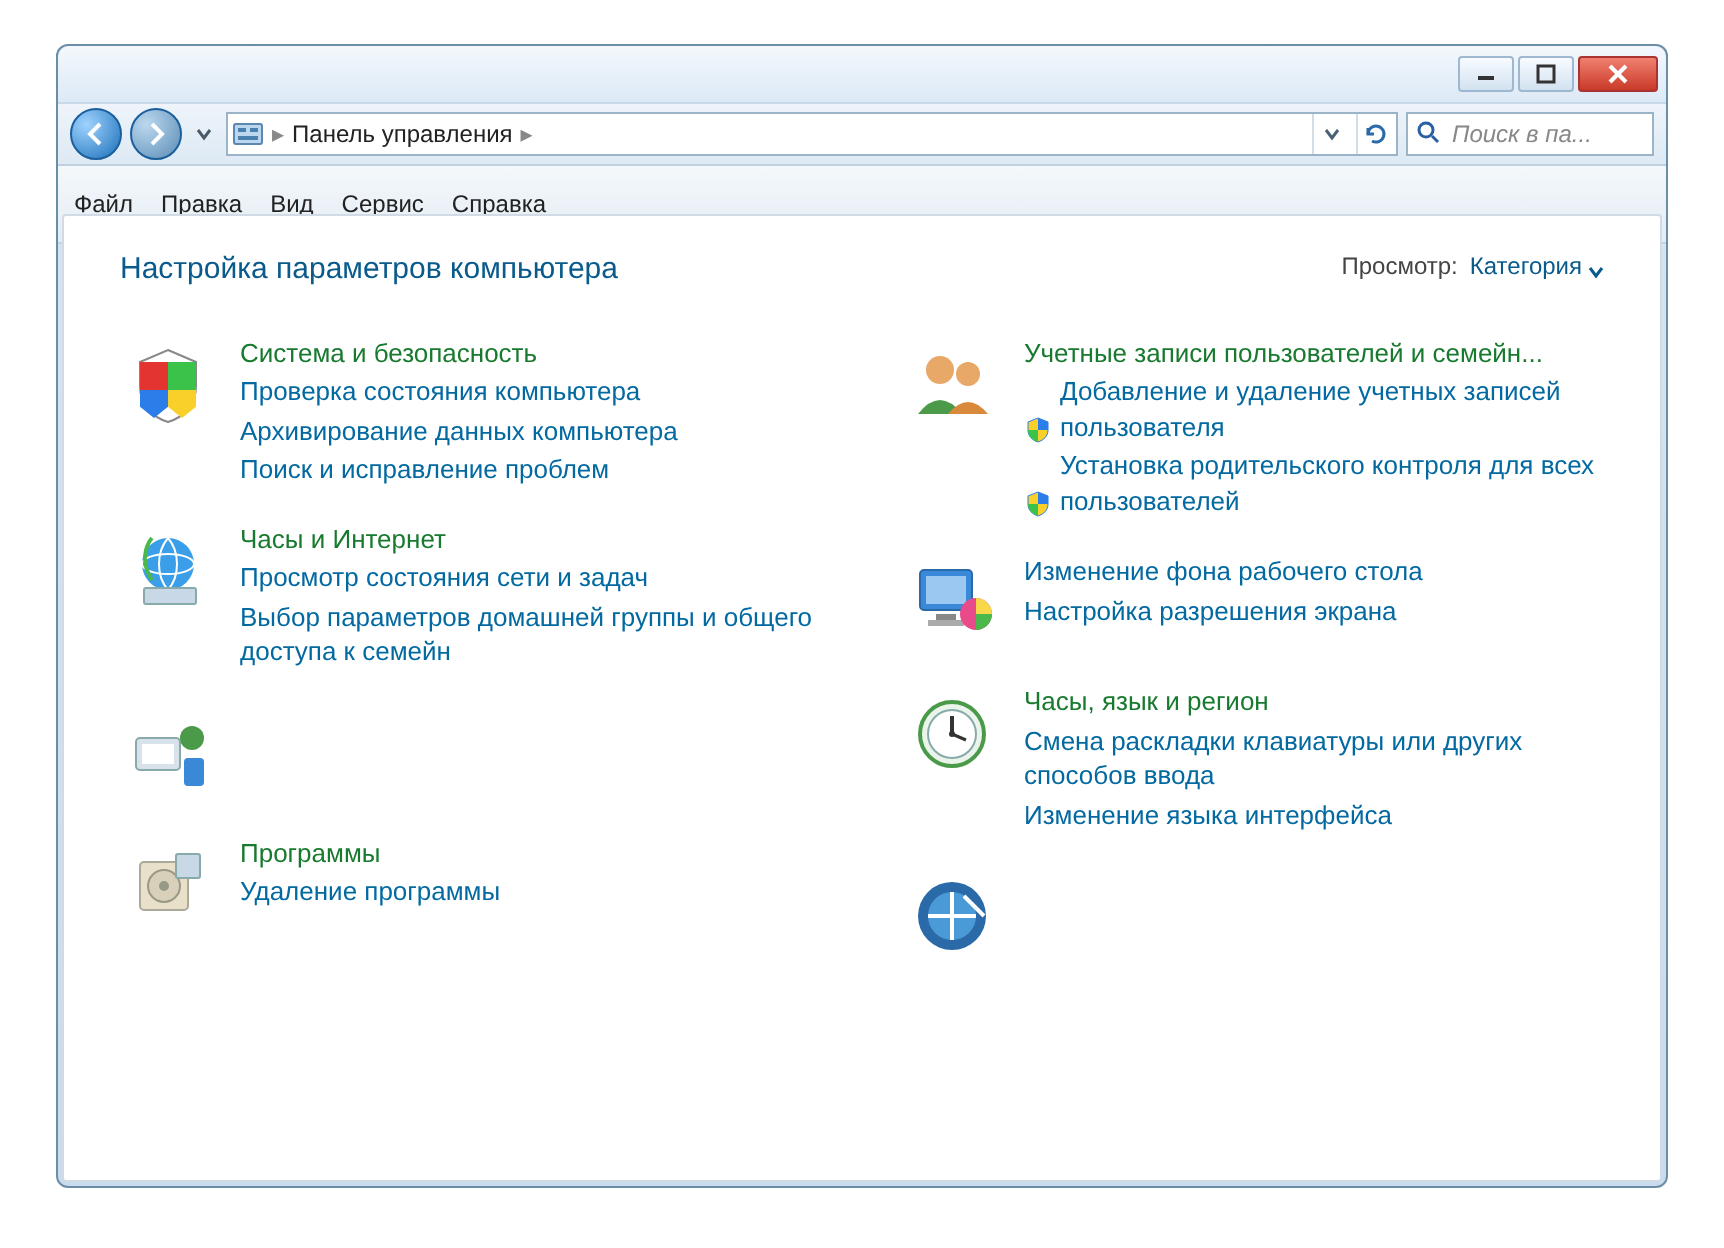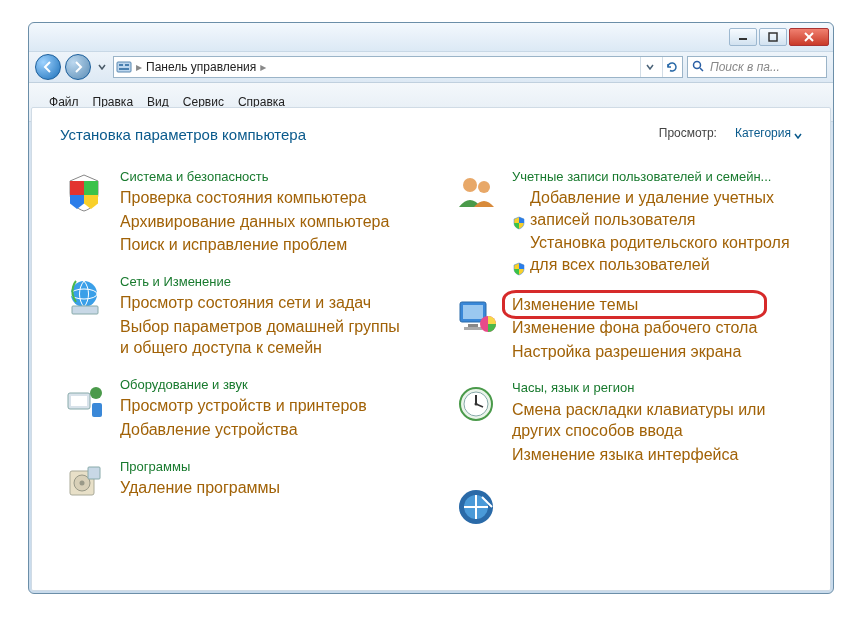--- a/index.html
+++ b/index.html
@@ -12,36 +12,36 @@
   .winbtn.close svg { stroke:#fff; }
   .navbar { height: 32px; background: linear-gradient(#eef4fa,#dde9f4); display: flex; align-items: center; padding: 0 6px; gap: 4px; border-top: 1px solid #c8d8e6; border-bottom: 1px solid #c0d0de; }
   .navbtn { width: 26px; height: 26px; border-radius: 50%; background: radial-gradient(circle at 30% 30%, #9fd3ff, #1b6fb8); border: 1px solid #1b5f9c; display: flex; align-items: center; justify-content: center; color: #fff; }
   .navbtn.fwd { background: radial-gradient(circle at 30% 30%, #bcd8ef, #5a8cb5); }
   .navdrop { width: 14px; height: 26px; display: flex; align-items: center; justify-content: center; color: #4a5a68; }
   .addressbar { flex: 1; height: 22px; background: #fff; border: 1px solid #9bb4c8; display: flex; align-items: center; padding: 0 2px; gap: 4px; }
   .addr-icon { width: 16px; height: 16px; display: flex; align-items: center; justify-content: center; }
   .addr-text { flex: 1; font-size: 12px; color: #222; display: flex; align-items: center; gap: 4px; }
   .addr-sep { color: #888; }
   .addr-btn { width: 18px; height: 20px; display: flex; align-items: center; justify-content: center; border-left: 1px solid #d2dde6; color: #4a6278; }
-  .searchbar { width: 140px; height: 22px; background: #fff; border: 1px solid #9bb4c8; display: flex; align-items: center; padding: 0 4px; color: #888; font-style: italic; gap: 4px; }
+  .searchbar { width: 124px; height: 22px; background: #fff; border: 1px solid #9bb4c8; display: flex; align-items: center; padding: 0 4px; color: #888; font-style: italic; gap: 4px; }
   .searchbar .si { width: 14px; height: 14px; color: #2a5fa4; }
-  .menubar { height: 39px; background: linear-gradient(#f4f8fb,#e3ecf4); border-bottom: 1px solid #c6d4e0; display: flex; align-items: center; padding: 0 20px; gap: 14px; font-size: 12px; color: #222; }
+  .menubar { height: 39px; background: linear-gradient(#f4f8fb,#e3ecf4); border-bottom: 1px solid #c6d4e0; display: flex; align-items: center; padding: 0 8px; gap: 14px; font-size: 12px; color: #222; }
   .menubar span u { text-decoration: underline; }
   .content { position: absolute; top: 84px; left: 2px; right: 2px; bottom: 2px; background: #fff; border-radius: 2px; padding: 18px 28px; overflow: hidden; border: 1px solid #d0dbe5; }
   .heading { font-size: 15px; color: #0a5a8c; margin-bottom: 8px; }
-  .viewby { position: absolute; top: 18px; right: 28px; font-size: 12px; display: flex; align-items: center; gap: 18px; margin-left: 35px; }
+  .viewby { position: absolute; top: 18px; right: 28px; font-size: 12px; display: flex; align-items: center; gap: 6px; margin-left: 35px; }
   .viewby .lbl { color: #444; }
   .viewby .val { color: #0a5a8c; display: flex; align-items: flex-end; gap: 3px; }
   .columns { display: flex; gap: 42px; margin-top: 26px; }
   .col { flex: 1; display: flex; flex-direction: column; gap: 18px; }
   .cat { display: flex; gap: 12px; align-items: flex-start; }
   .cat .icon { width: 48px; height: 48px; flex-shrink: 0; display: flex; align-items: center; justify-content: center; }
   .cat .body { display: flex; flex-direction: column; gap: 2px; }
   .cat .title { color: #187a2e; font-size: 13px; line-height: 1.25; }
-  .cat .link { color: #a16207; font-size: 16px; line-height: 1.35; }
+  .cat .link { color: #0369a1; font-size: 13px; line-height: 1.35; }
   .linkrow { display: flex; align-items: flex-end; gap: 4px; }
   .shield { width: 14px; height: 14px; flex-shrink: 0; margin-top: 1px; }
   .highlight { position: relative; display: inline-block; }
   .highlight .ring { position: absolute; inset: -4px -10px; border: 3px solid #d62a2a; border-radius: 14px/10px; pointer-events: none; }
 </style>
 </head>
 <body>
 
 <div class="window">
   <div class="outer-frame">
@@ -118,21 +118,21 @@
 
     <div class="menubar">
       <span><u>Ф</u><span></span>айл</span>
       <span><u>П</u>равка</span>
       <span>Ви<u>д</u></span>
       <span>С<u>е</u>рвис</span>
       <span><u>С</u>правка</span>
     </div>
 
     <div class="content">
-      <div class="heading">Установка параметров компьютера</div>
+      <div class="heading">Настройка параметров компьютера</div>
       <div class="viewby">
         <span class="lbl">Просмотр:</span>
         <span class="val">
           <span>Категория</span>
           <svg width="8" height="8" viewBox="0 0 8 8">
               <path d="M1 2 L4 6 L7 2" fill="none" stroke="#0a5a8c" stroke-width="1.5"></path>
             </svg>
         </span>
       </div>
 
@@ -161,40 +161,35 @@
             <div class="icon">
                 <svg width="44" height="44" viewBox="0 0 44 44">
                   <circle cx="22" cy="18" r="13" fill="#3a9fe8"></circle>
                   <ellipse cx="22" cy="18" rx="13" ry="5" fill="none" stroke="#fff" stroke-width="1"></ellipse>
                   <path d="M22 5 C16 12 16 24 22 31 M22 5 C28 12 28 24 22 31" fill="none" stroke="#fff" stroke-width="1"></path>
                   <path d="M14 5 C14 5 6 14 14 26" fill="none" stroke="#4ab84a" stroke-width="2"></path>
                   <rect x="10" y="30" width="26" height="8" rx="1" fill="#c8d8e6" stroke="#8aa"></rect>
                 </svg>
               </div>
             <div class="body">
-              <div class="title">Сеть и Изменение</div>
+              <div class="title">Часы и Интернет</div>
               <div class="link">Просмотр состояния сети и задач</div>
               <div class="link">Выбор параметров домашней группы и общего доступа к семейн</div>
             </div>
           </div>
 
           <div class="cat">
             <div class="icon">
                 <svg width="44" height="44" viewBox="0 0 44 44">
                   <rect x="6" y="14" width="22" height="16" rx="2" fill="#d8e2ea" stroke="#8aa"></rect>
                   <rect x="9" y="17" width="16" height="10" fill="#fff"></rect>
                   <circle cx="34" cy="14" r="6" fill="#4a9a4a"></circle>
                   <rect x="30" y="24" width="10" height="14" rx="2" fill="#3a88d8"></rect>
                 </svg>
               </div>
-            <div class="body">
-              <div class="title">Оборудование и звук</div>
-              <div class="link">Просмотр устройств и принтеров</div>
-              <div class="link">Добавление устройства</div>
-            </div>
           </div>
 
           <div class="cat">
             <div class="icon">
                 <svg width="44" height="44" viewBox="0 0 44 44">
                   <rect x="8" y="10" width="24" height="24" rx="2" fill="#e8e0c8" stroke="#aa9"></rect>
                   <circle cx="20" cy="22" r="8" fill="#d8d0b8" stroke="#998"></circle>
                   <circle cx="20" cy="22" r="2.5" fill="#998"></circle>
                   <rect x="26" y="6" width="12" height="12" rx="1" fill="#c8d8e6" stroke="#8aa"></rect>
                 </svg>
@@ -243,24 +238,20 @@
                   <rect x="6" y="6" width="26" height="20" rx="2" fill="#3a88d8" stroke="#2a6aa8"></rect>
                   <rect x="9" y="9" width="20" height="14" fill="#9ac8f0"></rect>
                   <rect x="14" y="28" width="10" height="3" fill="#888"></rect>
                   <rect x="10" y="31" width="18" height="3" fill="#aaa"></rect>
                   <circle cx="34" cy="28" r="8" fill="#e84a8a"></circle>
                   <path d="M34 20 A8 8 0 0 1 42 28 L34 28 Z" fill="#f8d848"></path>
                   <path d="M34 28 L42 28 A8 8 0 0 1 34 36 Z" fill="#4ab84a"></path>
                 </svg>
               </div>
             <div class="body">
-              <div class="highlight">
-                  <div class="link">Изменение темы</div>
-                  <div class="ring"></div>
-                </div>
               <div class="link">Изменение фона рабочего стола</div>
               <div class="link">Настройка разрешения экрана</div>
             </div>
           </div>
 
           <div class="cat">
             <div class="icon">
                 <svg width="44" height="44" viewBox="0 0 44 44">
                   <circle cx="22" cy="22" r="16" fill="#eaf4ea" stroke="#4a9a4a" stroke-width="2"></circle>
                   <circle cx="22" cy="22" r="12" fill="#fff" stroke="#8aa"></circle>

